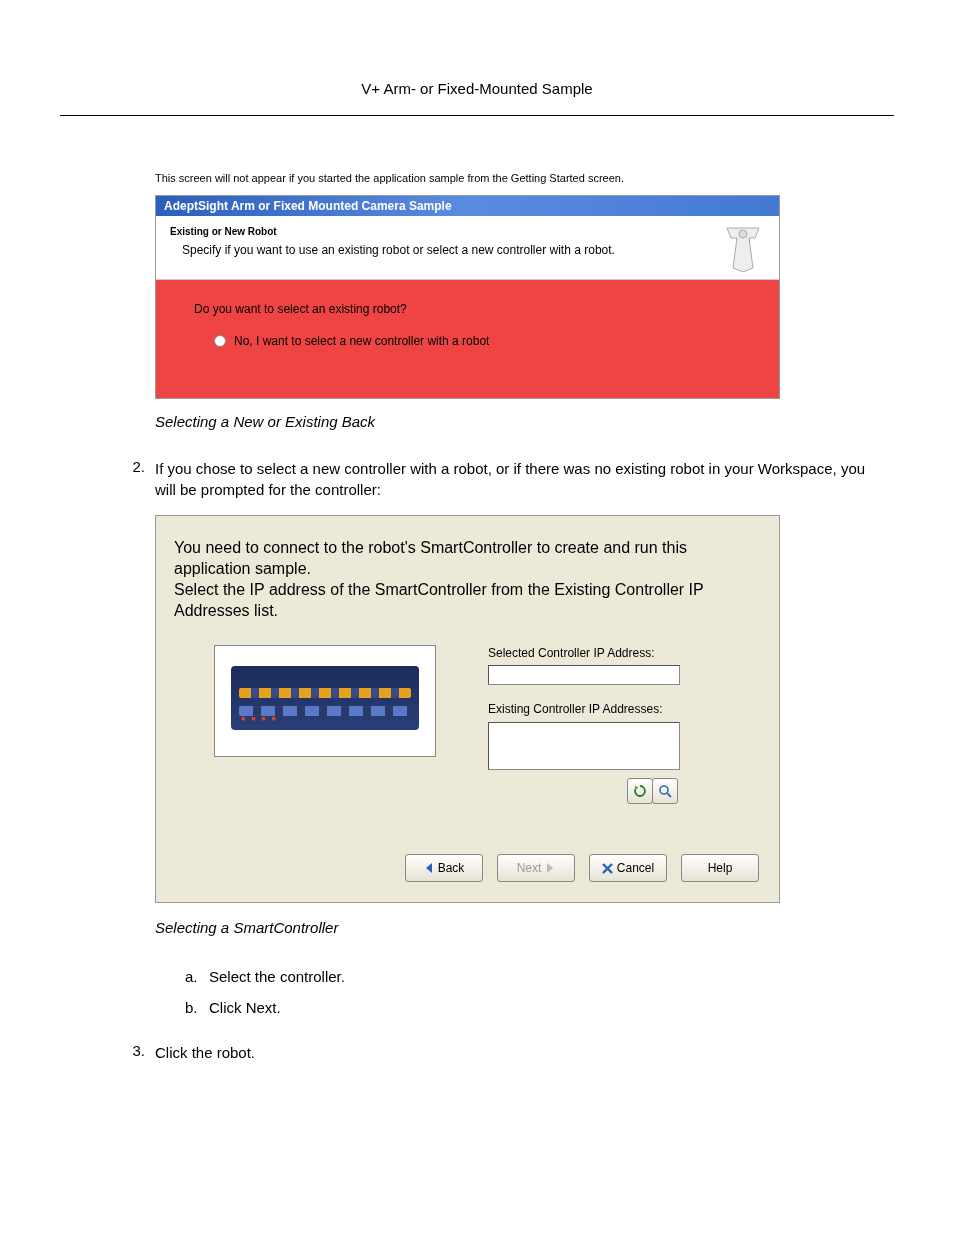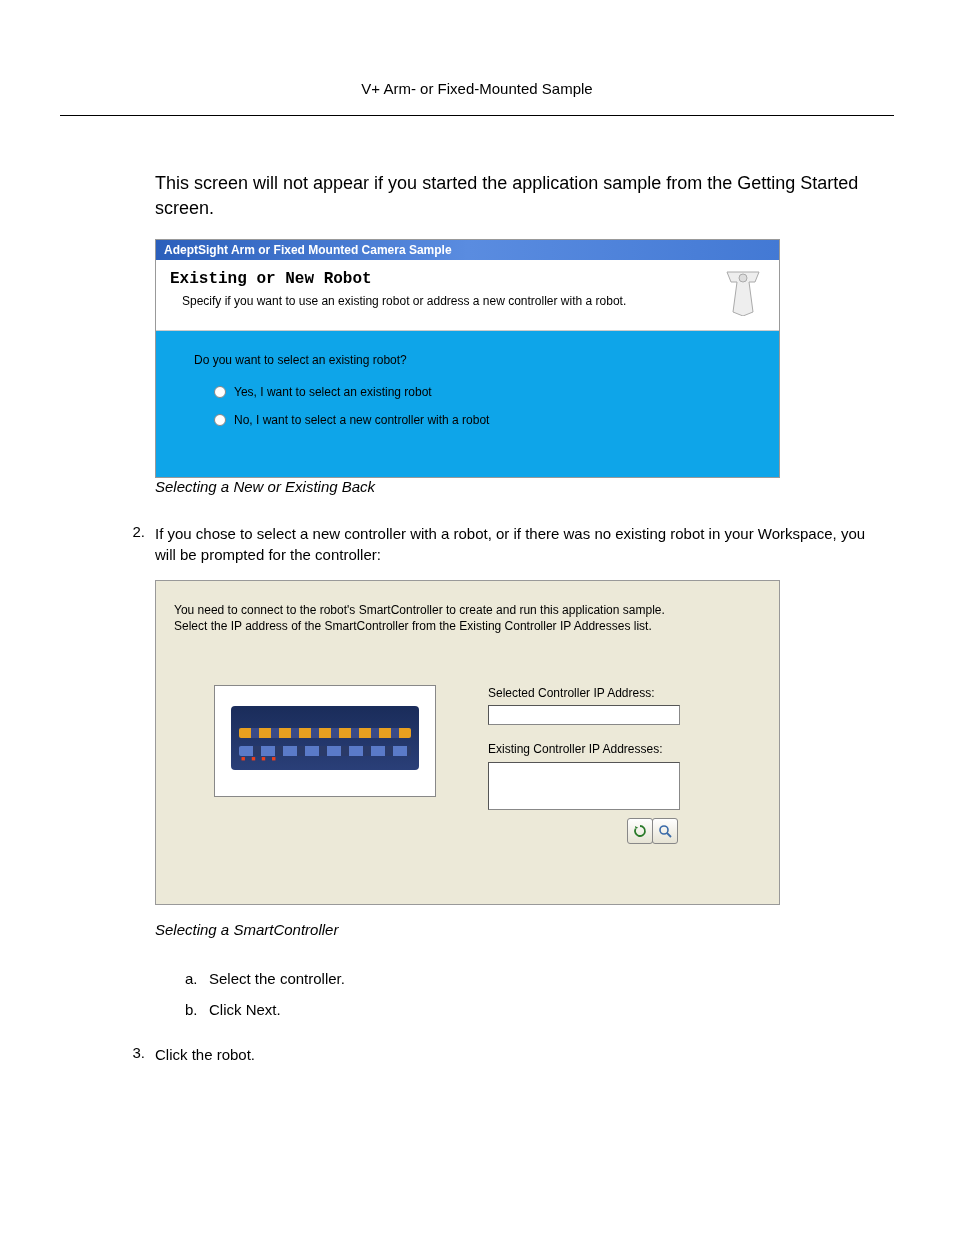--- a/index.html
+++ b/index.html
@@ -24,52 +24,52 @@
   hr.rule {
     border: none;
     border-top: 1px solid #000;
     margin: 0 0 55px 0;
   }
   .content {
     margin-left: 95px;
     margin-right: 10px;
   }
   .intro-text {
-    font-size: 18px;
+    font-size: 11px;
     line-height: 1.4;
-    margin-bottom: 18px;
+    margin-bottom: 9px;
   }
   
   
   .dialog1 {
     border: 1px solid #999;
-    background: #0ea5e9;
+    background: #ef4444;
     font-family: Tahoma, Verdana, sans-serif;
     font-size: 12px;
     width: 625px;
     box-sizing: border-box;
+    margin-bottom: 14px;
   }
   .dialog1-titlebar {
     background: linear-gradient(to right, #2b5fbb, #5a8ce0, #4379d4);
     color: #fff;
     font-weight: bold;
     padding: 3px 8px;
     font-size: 12px;
   }
   .dialog1-header {
     background: #fff;
     padding: 10px 14px 22px 14px;
     position: relative;
     border-bottom: 1px solid #ccc;
   }
   .dialog1-header-title {
     font-weight: bold;
-    font-size: 16px;
+    font-size: 10px;
     margin-bottom: 6px;
-    font-family: Liberation Mono, monospace;
   }
   .dialog1-header-sub {
     font-size: 12px;
     padding-left: 12px;
   }
   .robot-icon {
     position: absolute;
     right: 14px;
     top: 8px;
     width: 44px;
@@ -127,23 +127,23 @@
     border: 1px solid #999;
     background: #ece9d8;
     font-family: Tahoma, Verdana, sans-serif;
     font-size: 12px;
     width: 625px;
     box-sizing: border-box;
     margin: 15px 0 14px 0;
     padding: 22px 18px 10px 18px;
   }
   .dialog2-intro {
-    font-size: 12px;
+    font-size: 16px;
     line-height: 1.3;
-    margin-bottom: 50px;
+    margin-bottom: 23px;
   }
   .dialog2-mid {
     display: flex;
     gap: 52px;
     margin-bottom: 50px;
   }
   .controller-img {
     width: 220px;
     height: 110px;
     background: #fff;
@@ -272,32 +272,28 @@
   <div class="header-title">V+ Arm- or Fixed-Mounted Sample</div>
   <hr class="rule">
 
   <div class="content">
     <div class="intro-text">This screen will not appear if you started the application sample from the Getting Started screen.</div>
 
     <div class="dialog1">
       <div class="dialog1-titlebar">AdeptSight Arm or Fixed Mounted Camera Sample</div>
       <div class="dialog1-header">
         <div class="dialog1-header-title">Existing or New Robot</div>
-        <div class="dialog1-header-sub">Specify if you want to use an existing robot or address a new controller with a robot.</div>
+        <div class="dialog1-header-sub">Specify if you want to use an existing robot or select a new controller with a robot.</div>
         <svg class="robot-icon" viewBox="0 0 44 48">
           <path d="M6 4 L38 4 L34 14 L28 14 L32 44 L22 48 L12 44 L16 14 L10 14 Z" fill="#eee" stroke="#aaa" stroke-width="1"></path>
           <circle cx="22" cy="10" r="4" fill="#ddd" stroke="#aaa"></circle>
         </svg>
       </div>
       <div class="dialog1-body">
         <div class="dialog1-question">Do you want to select an existing robot?</div>
-        <div class="radio-row">
-          <span class="radio-dot"></span>
-          <span>Yes, I want to select an existing robot</span>
-        </div>
         <div class="radio-row">
           <span class="radio-dot"></span>
           <span>No, I want to select a new controller with a robot</span>
         </div>
       </div>
     </div>
 
     <div class="caption">Selecting a New or Existing Back</div>
 
     <div class="ol-item">
@@ -331,20 +327,44 @@
                   </svg>
                 </span><span class="icon-btn">
                   <svg width="14" height="14" viewBox="0 0 14 14">
                     <circle cx="6" cy="6" r="4" fill="none" stroke="#3a6aa8" stroke-width="1.6"></circle>
                     <line x1="9" y1="9" x2="13" y2="13" stroke="#3a6aa8" stroke-width="1.8"></line>
                   </svg>
                 </span>
               </div>
             </div>
           </div>
+          <div class="dialog2-btns">
+            <div class="dbtn">
+              <svg width="10" height="10" viewBox="0 0 10 10">
+                <path d="M8 0 L2 5 L8 10 Z" fill="#2b5fbb"></path>
+              </svg>
+              <span>Back</span>
+            </div>
+            <div class="dbtn disabled">
+              <span>Next</span>
+              <svg width="10" height="10" viewBox="0 0 10 10">
+                <path d="M2 0 L8 5 L2 10 Z" fill="#bbb"></path>
+              </svg>
+            </div>
+            <div class="dbtn">
+              <svg width="11" height="11" viewBox="0 0 11 11">
+                <line x1="1" y1="1" x2="10" y2="10" stroke="#2b5fbb" stroke-width="2.4"></line>
+                <line x1="10" y1="1" x2="1" y2="10" stroke="#2b5fbb" stroke-width="2.4"></line>
+              </svg>
+              <span>Cancel</span>
+            </div>
+            <div class="dbtn">
+              <span>Help</span>
+            </div>
+          </div>
         </div>
 
         <div class="caption">Selecting a SmartController</div>
 
         <div class="sub-ol">
           <div class="sub-ol-row">
             <span class="sub-letter">a.</span>
             <span>Select the controller.</span>
           </div>
           <div class="sub-ol-row">

